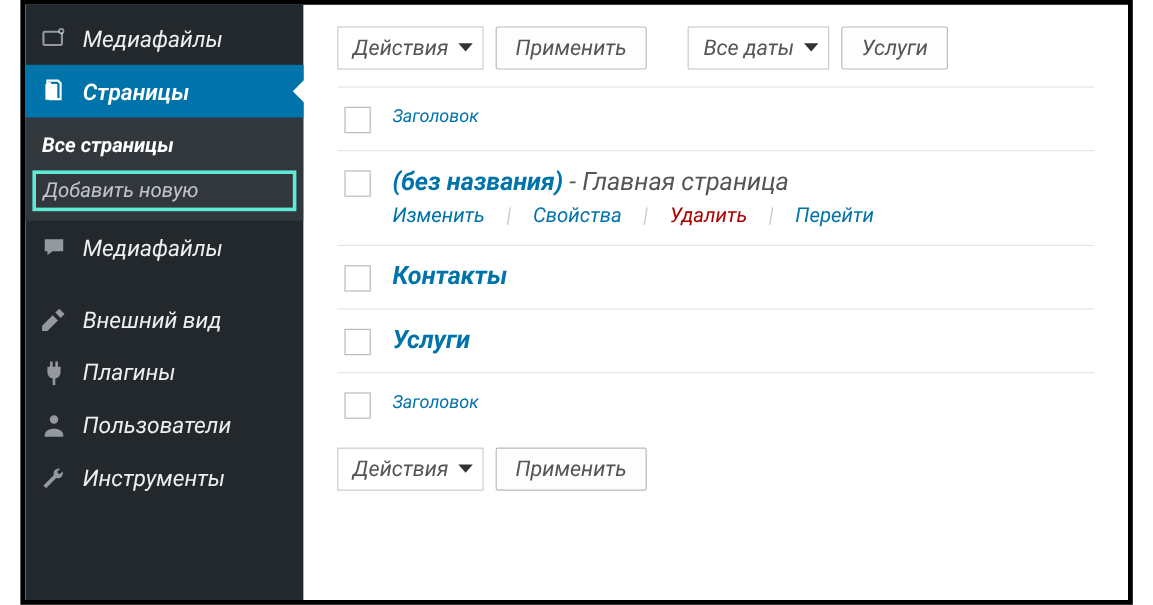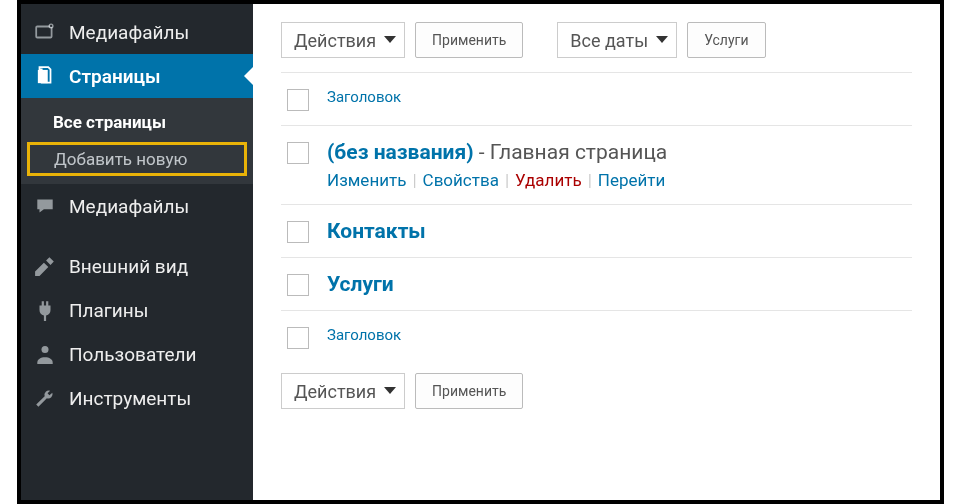--- a/index.html
+++ b/index.html
@@ -12,20 +12,21 @@
   }
   .frame {
     width: 927px;
     height: 504px;
     border: 4px solid #000;
     background: #fff;
     margin: 0 auto;
     position: relative;
     overflow: hidden;
     display: flex;
+    font-style: italic;
   }
   
   .sidebar {
     width: 232px;
     background: #23282d;
     color: #eee;
     flex: 0 0 232px;
     display: flex;
     flex-direction: column;
     padding-top: 6px;
@@ -66,32 +67,32 @@
     border-top: 10px solid transparent;
     border-bottom: 10px solid transparent;
     border-right: 10px solid #fff;
   }
   .sidebar-sub {
     background: #32373c;
     padding: 8px 0 6px 0;
   }
   .sidebar-sub a {
     display: block;
-    padding: 6px 32px;
+    padding: 6px 14px;
     color: #fff;
     font-size: 17px;
     text-decoration: none;
     cursor: pointer;
   }
   .sidebar-sub a.current { font-weight: 700; color: #fff; }
   .sidebar-sub a:not(.current) { color: rgba(240,245,250,.75); }
   .sidebar-sub .highlight-box {
-    border: 3px solid #eab308;
+    border: 3px solid #5eead4;
     margin: 4px 6px 2px 6px;
-    padding: 2px 24px;
+    padding: 2px 6px;
   }
   .sidebar-sub .highlight-box a { padding: 2px 0; margin: 0; }
 
   
   .content {
     flex: 1;
     background: #fff;
     padding: 18px 28px 0 28px;
     display: flex;
     flex-direction: column;
@@ -121,21 +122,21 @@
     width: 0; height: 0;
     border-left: 6px solid transparent;
     border-right: 6px solid transparent;
     border-top: 7px solid #333;
   }
   .btn {
     height: 36px;
     border: 1px solid #bbb;
     background: #fdfdfd;
     color: #555;
-    font-size: 14px;
+    font-size: 18px;
     padding: 0 16px;
     display: inline-flex;
     align-items: center;
     cursor: pointer;
     border-radius: 2px;
   }
 
   
   .list {
     border-top: 1px solid #e5e5e5;
@@ -164,21 +165,21 @@
     font-weight: 700;
     text-decoration: none;
     cursor: pointer;
   }
   .page-title .suffix { color: #555; font-weight: 400; }
   .row-actions {
     margin-top: 6px;
     font-size: 17px;
     color: #aaa;
     display: flex; flex-wrap: wrap;
-    gap: 4px;
+    gap: 16px;
   }
   .row-actions a { color: #0073aa; cursor: pointer; text-decoration: none;}
   .row-actions a.danger { color: #a00; }
   .row-actions .sep { color: #ccc; padding: 0 2px; }
   .row.compact .page-title { font-weight: 700; }
 
   svg { display: block; }
 </style>
 </head>
 <body>

